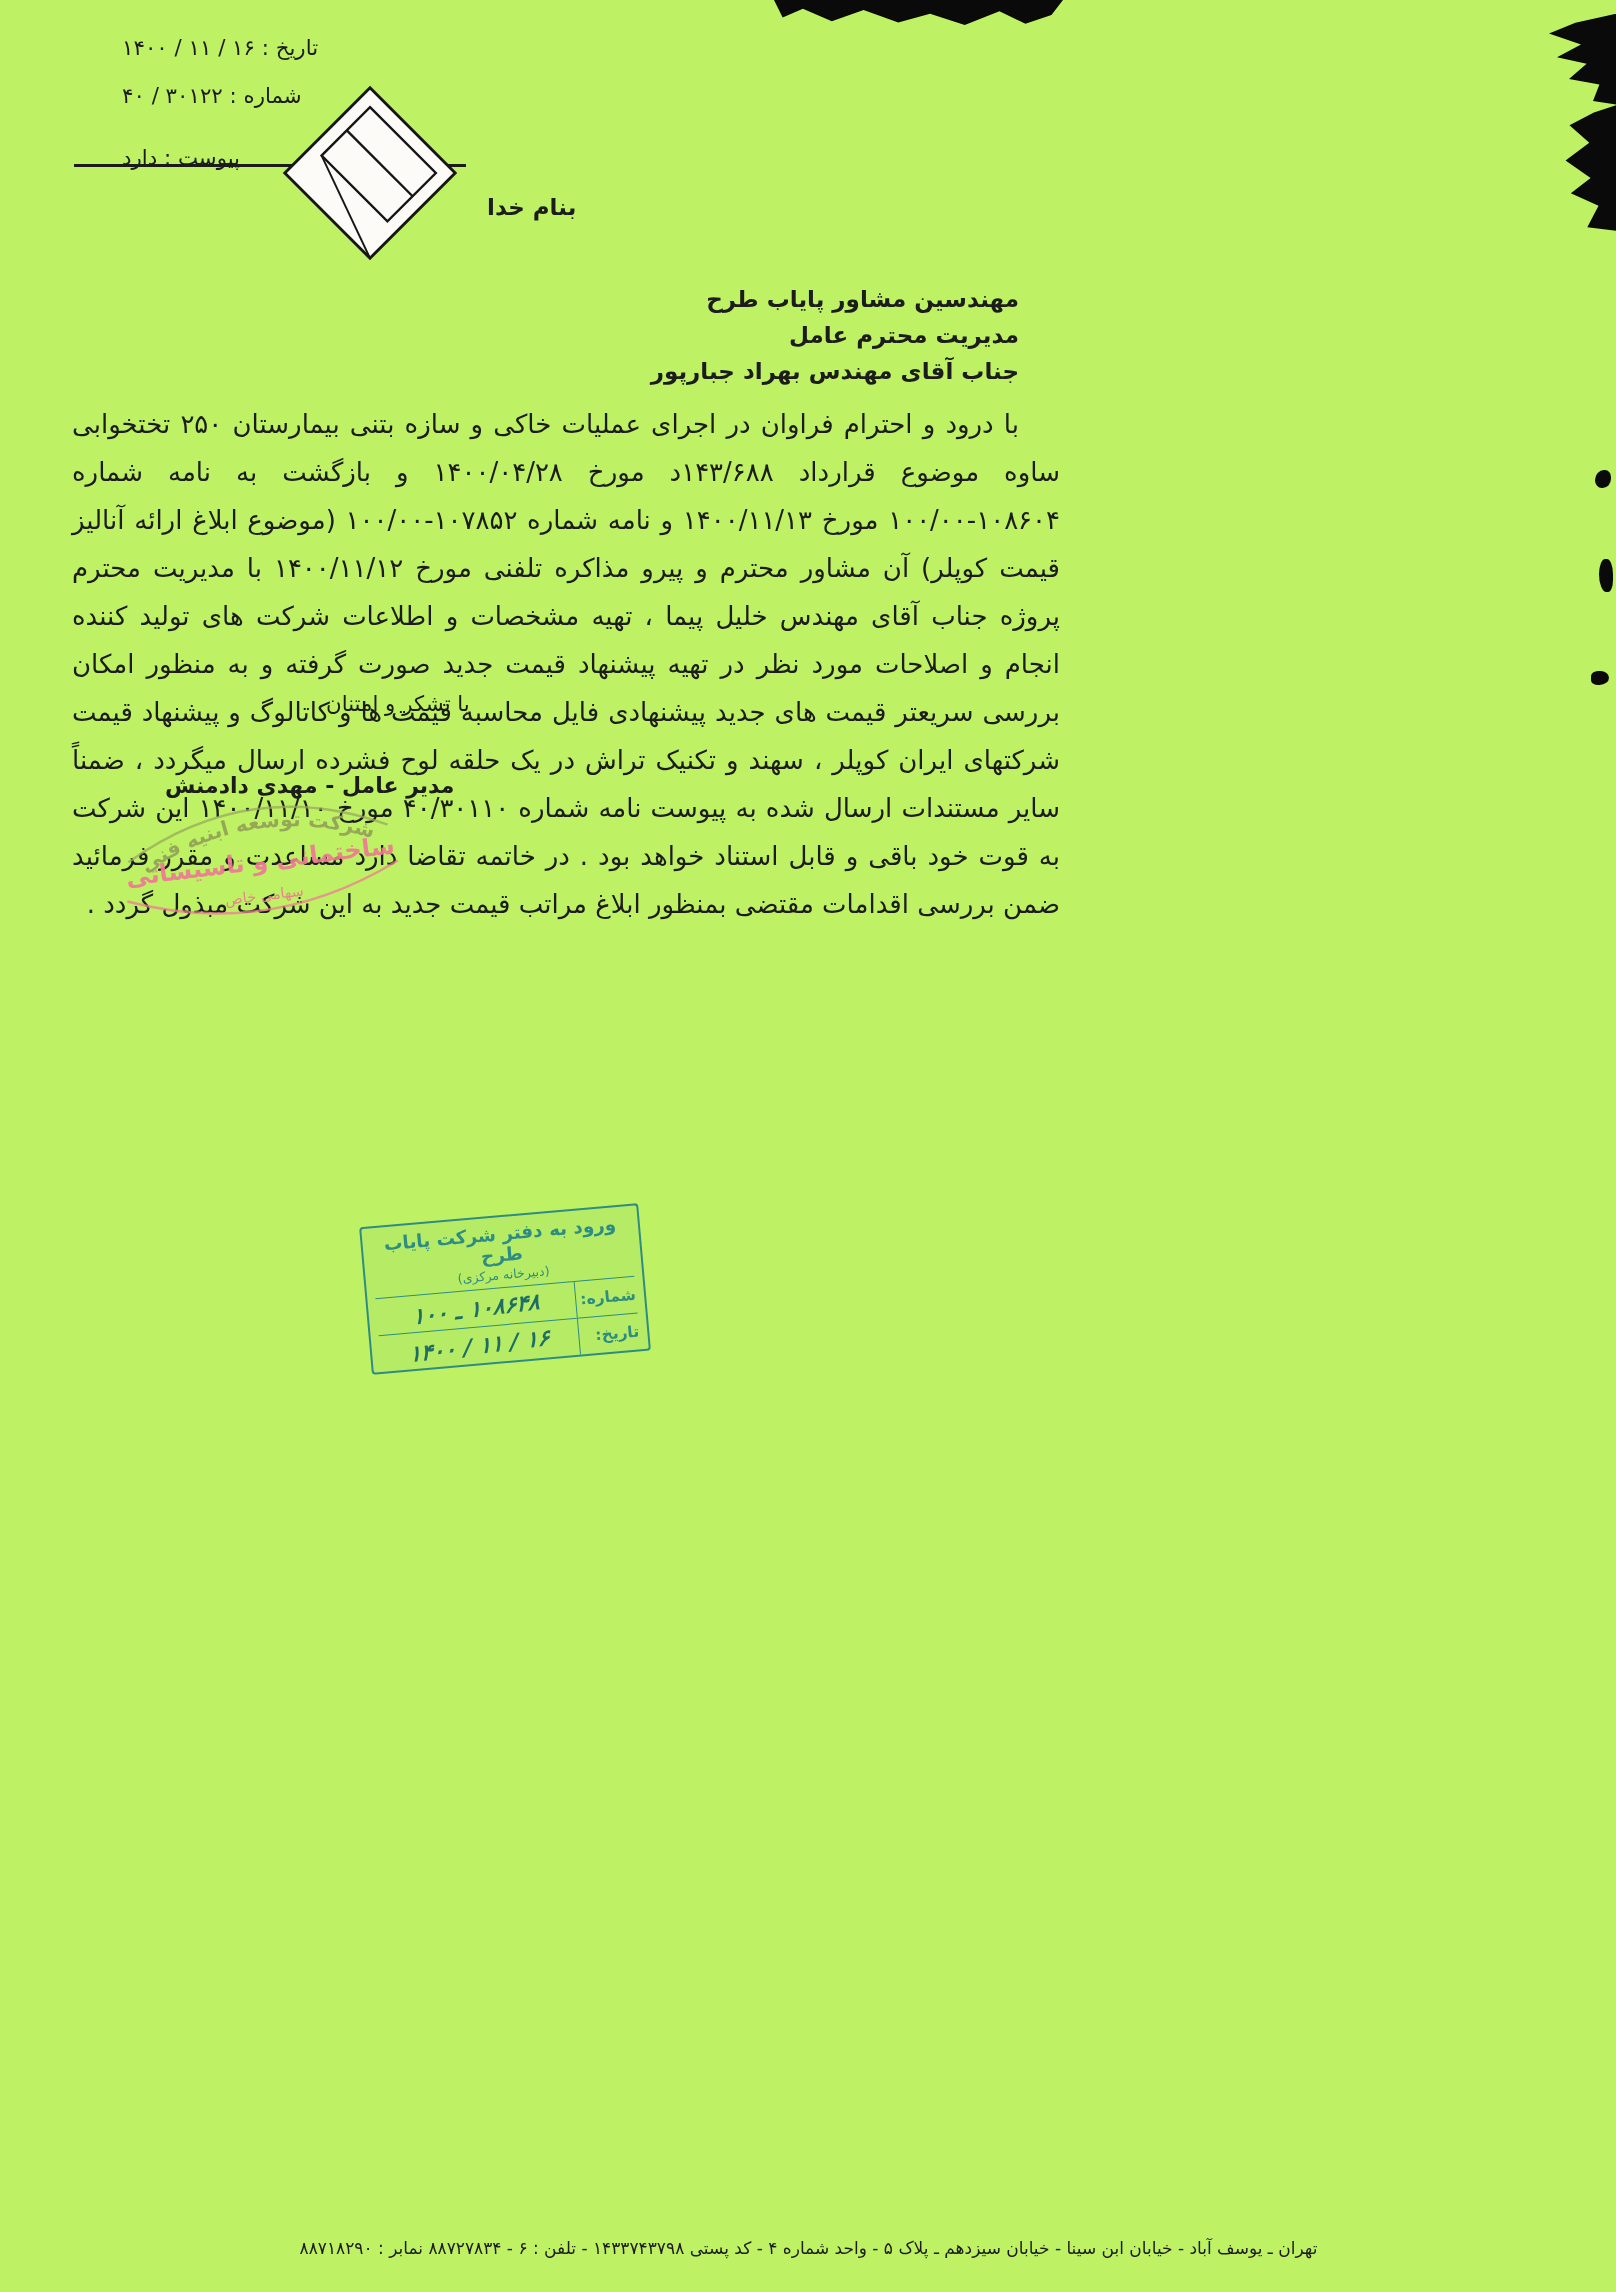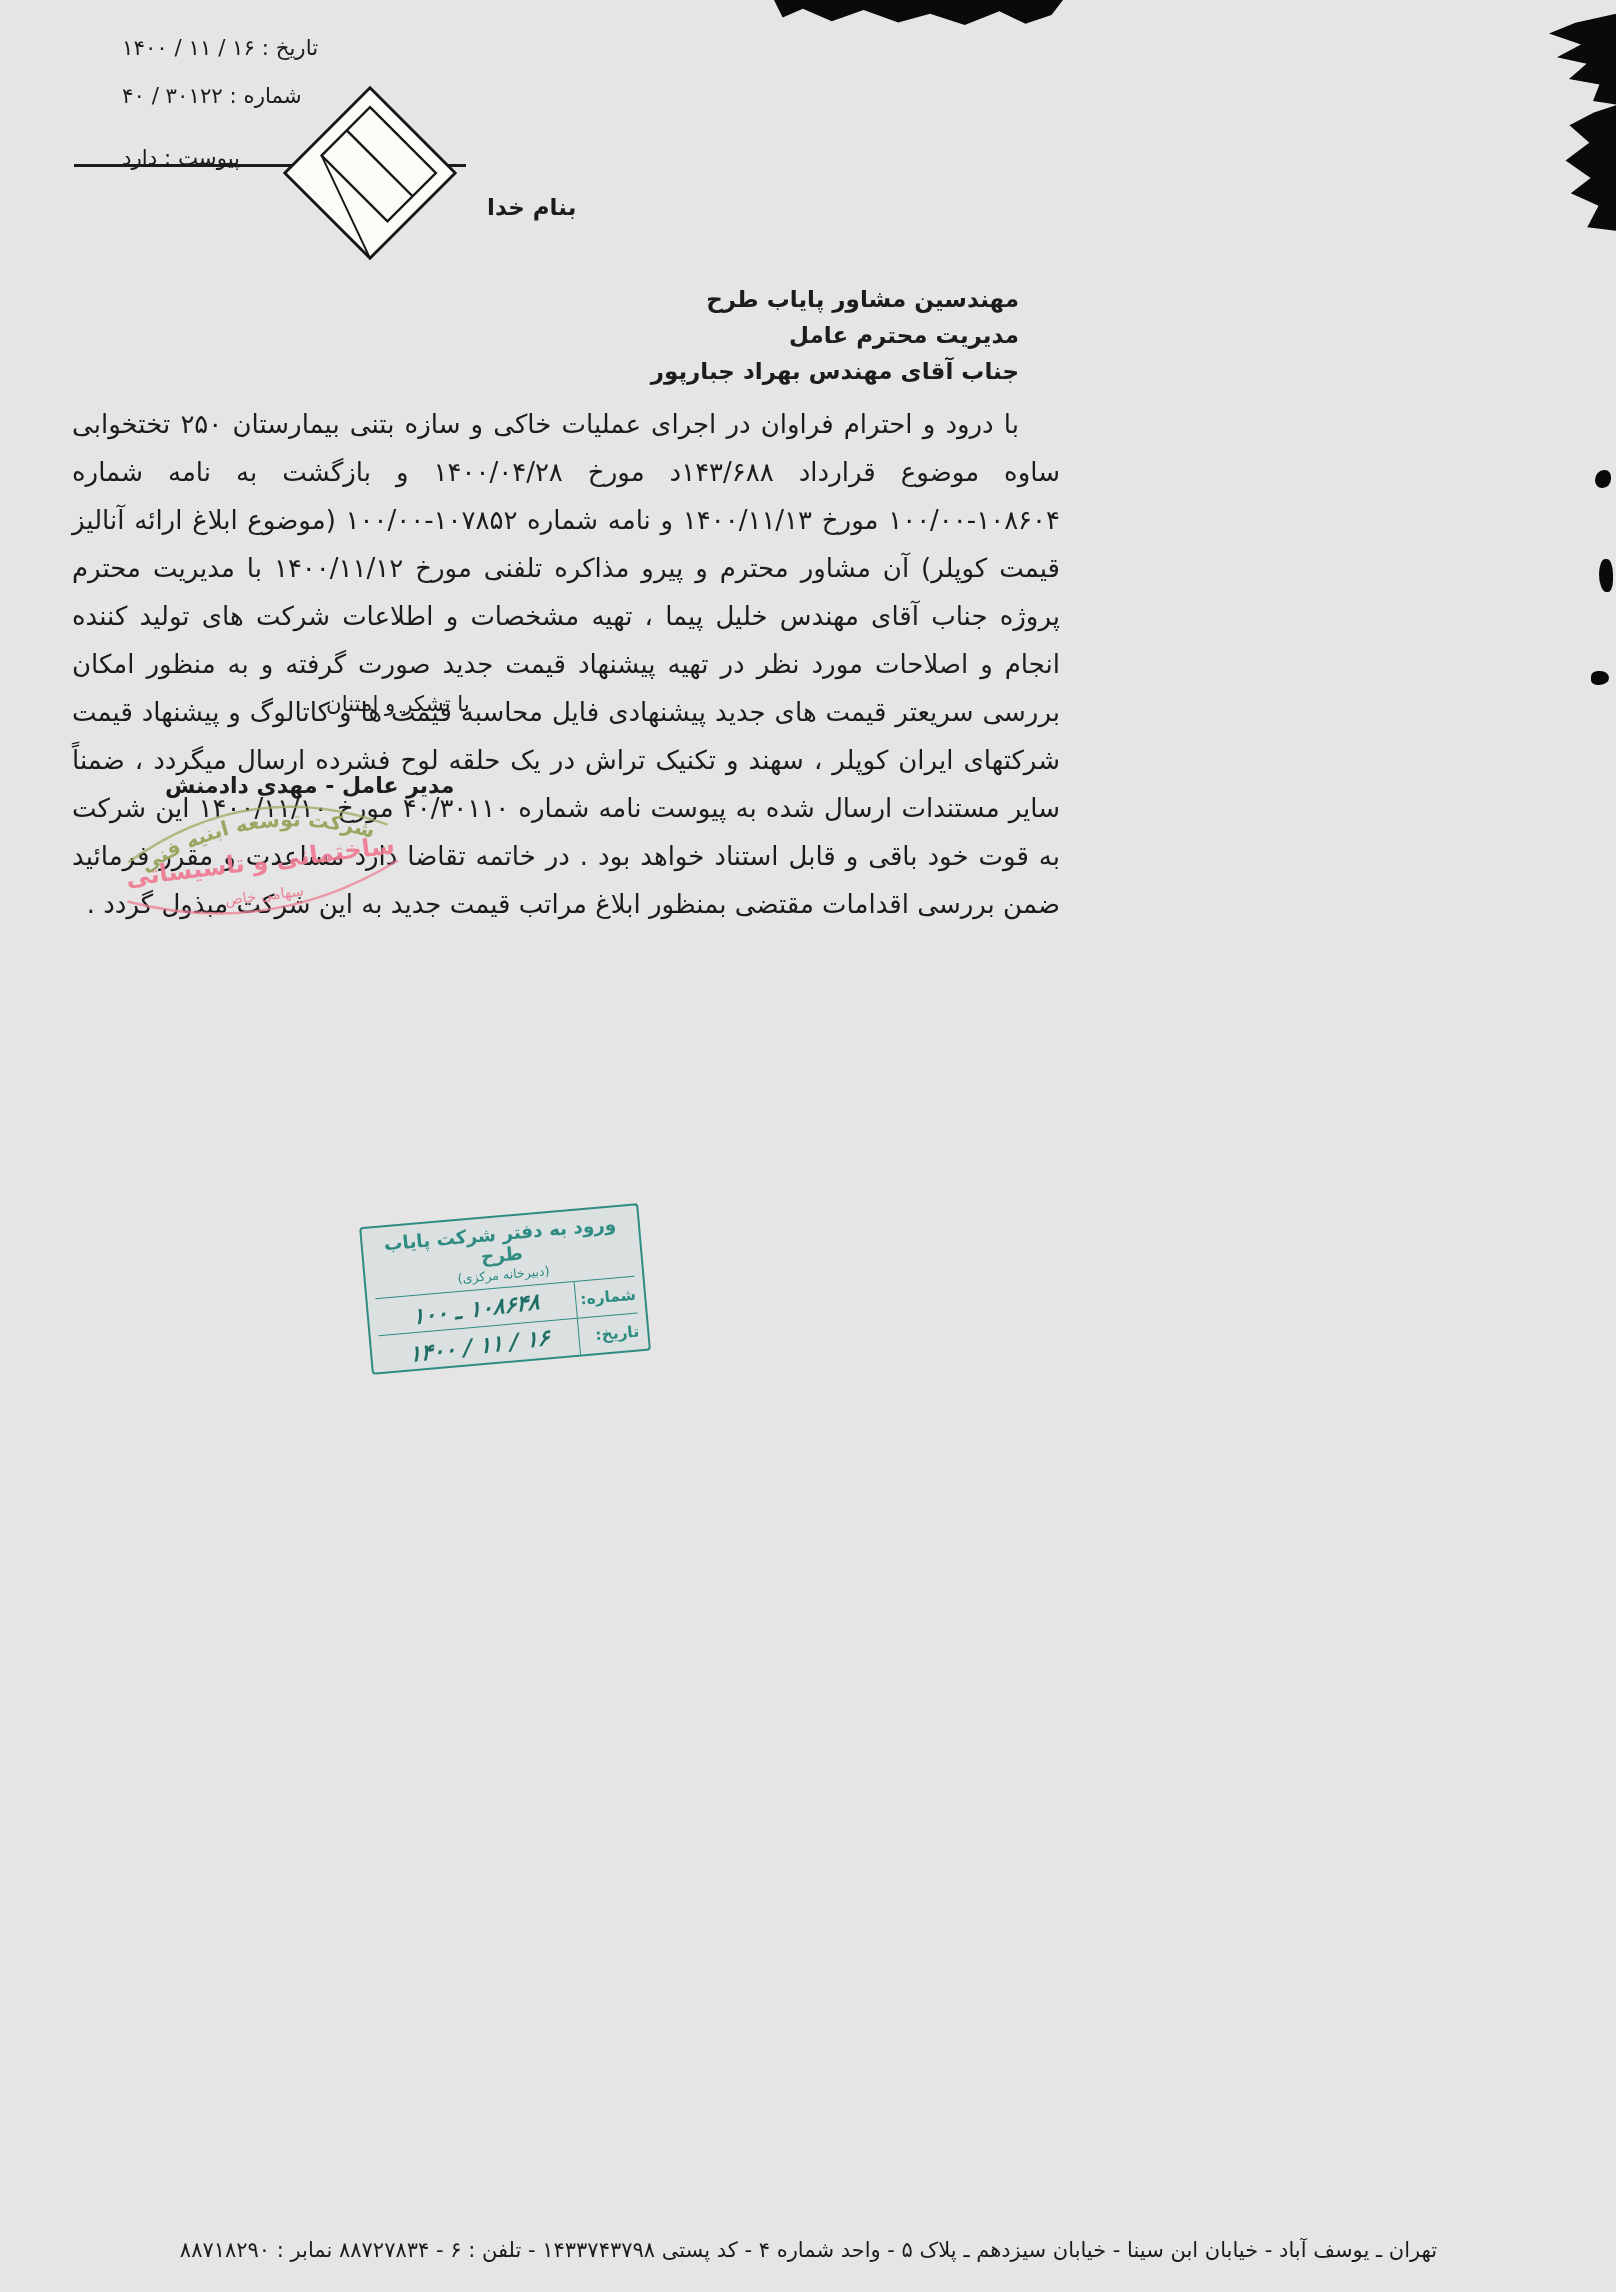--- a/index.html
+++ b/index.html
@@ -1,18 +1,18 @@
 <!DOCTYPE html>
 <html lang="fa"><head>
 <meta charset="utf-8">
 <style>
   html,body { margin:0; padding:0; background:#ffffff; }
   .page {
     position:relative; width:1617px; height:2292px;
-    background:#e5e5e5; overflow:hidden;
+    background:#bef264; overflow:hidden;
     font-family:"DejaVu Sans", sans-serif; color:#1c1c1c;
   }
 
   
   .artifact { position:absolute; background:#0a0a0a; }
   .art-top    { left:774px; top:0; width:289px; height:25px;
                 clip-path:polygon(0 0,100% 0,96% 60%,87% 95%,78% 45%,66% 100%,54% 55%,43% 90%,31% 40%,20% 85%,10% 35%,3% 70%); }
   .art-right1 { left:1537px; top:13.6px; width:80px; height:91px;
                 clip-path:polygon(100% 0,100% 100%,70% 96%,78% 78%,40% 72%,62% 55%,25% 48%,55% 34%,15% 22%,48% 10%); }
   .art-right2 { left:1551px; top:105px; width:66px; height:126px;
@@ -62,21 +62,21 @@
                  border-bottom:1.9px solid #2e8c82; }
   .es-row { display:flex; align-items:stretch; min-height:36px; }
   .es-row-number { border-bottom:1.9px solid #2e8c82; }
   .es-label { flex:0 0 60px; display:flex; align-items:center; font-size:15.5px; font-weight:bold;
               border-left:1.9px solid #2e8c82; }
   .es-value { flex:1; display:flex; align-items:center; justify-content:center;
               font-size:22px; font-weight:bold; font-style:italic; color:#1f6e66;
               transform:rotate(-2deg) skewX(-6deg); white-space:nowrap; }
 
   .footer { position:absolute; left:0; right:0; top:2238px; direction:rtl;
-            text-align:center; font-size:21px; }
+            text-align:center; font-size:17px; }
 </style>
 </head>
 <body>
 
 <div class="page">
 
   <div class="artifact art-top"></div>
   <div class="artifact art-right1"></div>
   <div class="artifact art-right2"></div>
   <div class="artifact art-dot1"></div>

